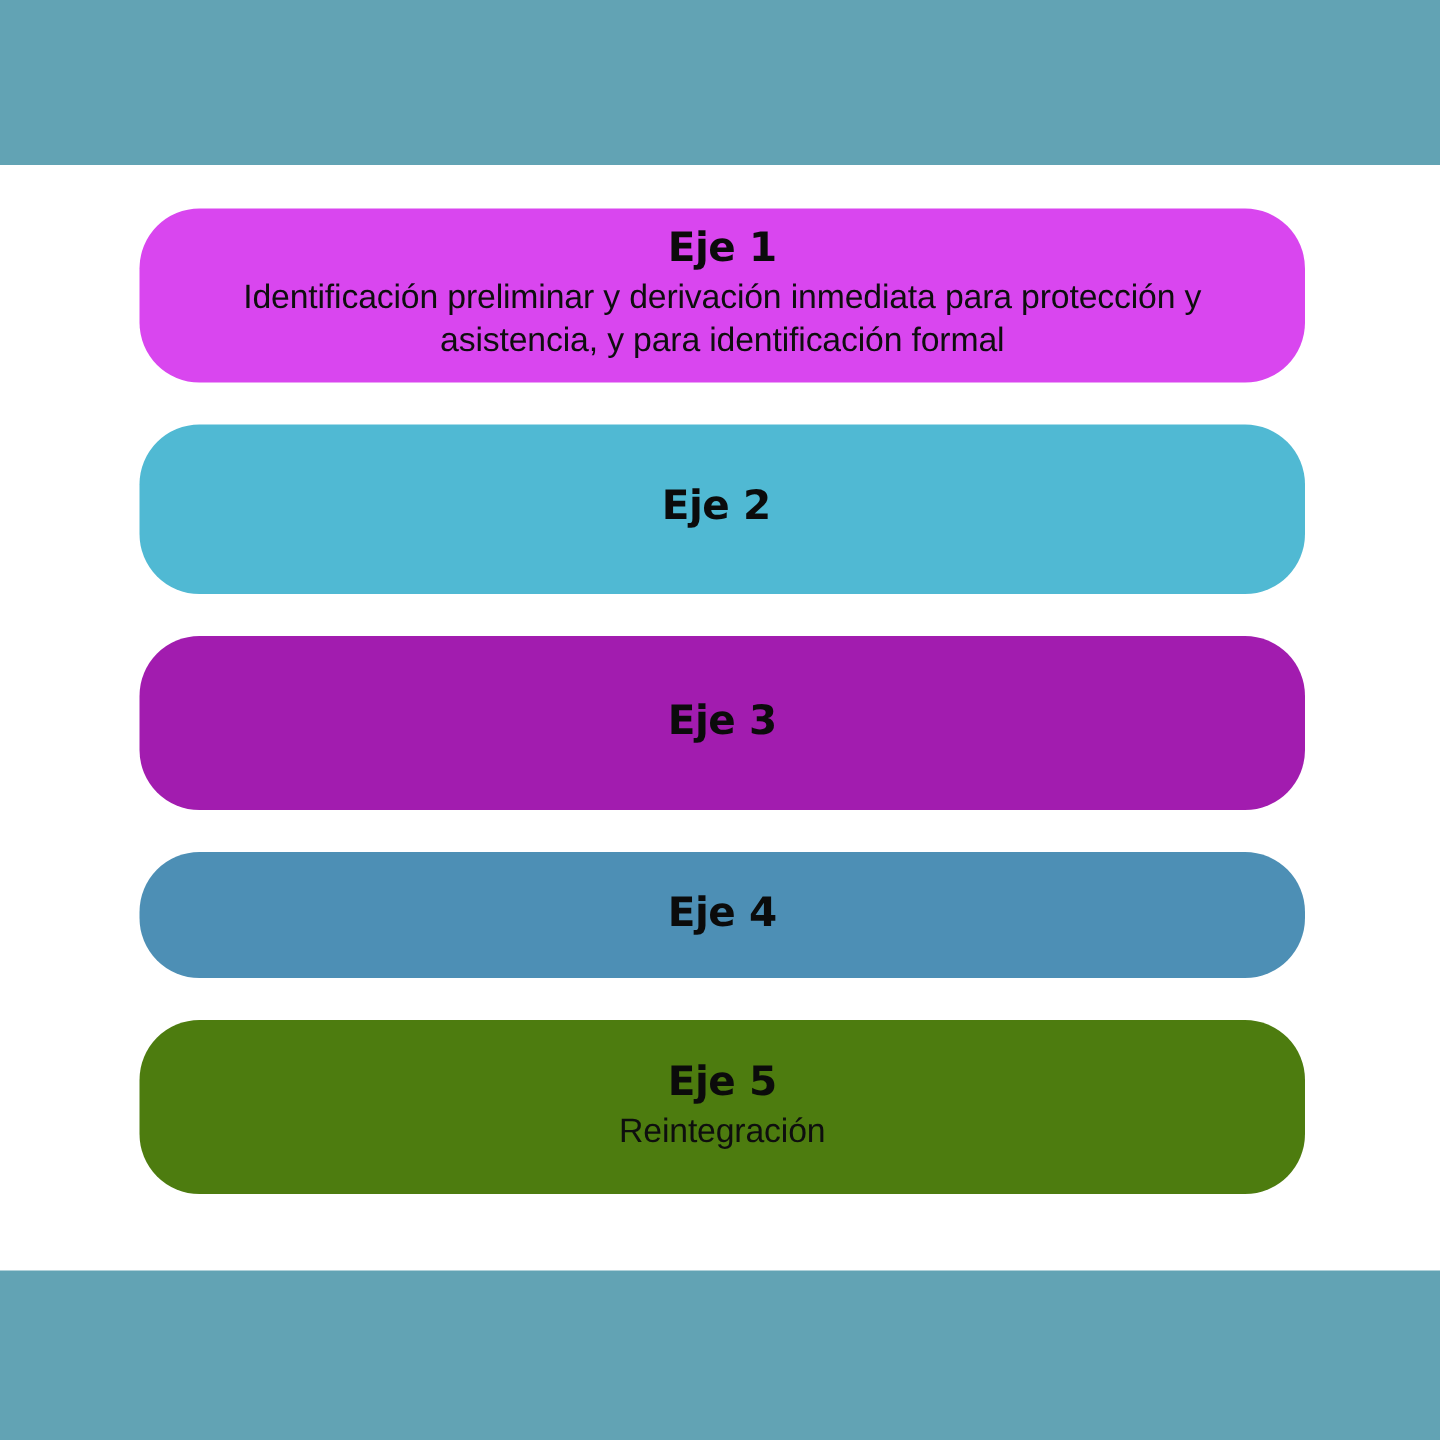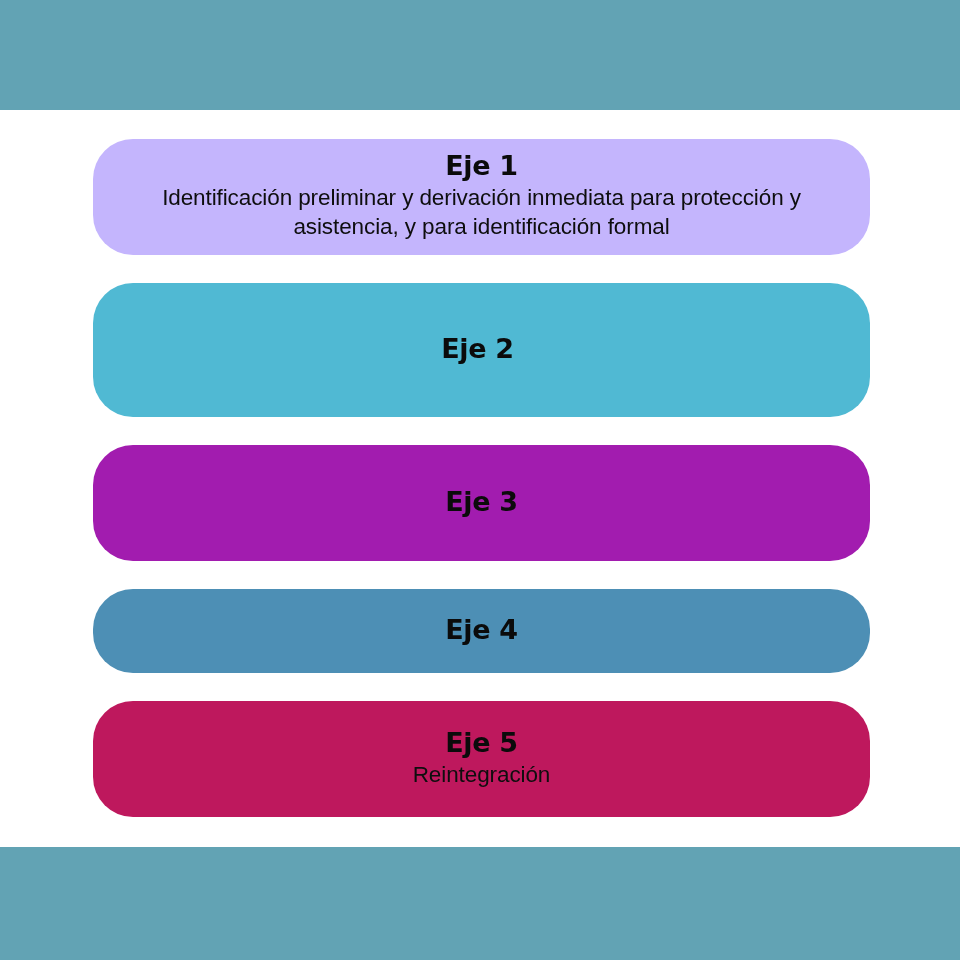--- a/index.html
+++ b/index.html
@@ -56,21 +56,21 @@
     border-radius: 40px;
     display: flex;
     flex-direction: column;
     align-items: center;
     justify-content: center;
     padding: 6px 26px 10px 26px;
     text-align: center;
   }
 
   .bar-1 { height: 116px; }
-  .bar-2 { height: 134px; padding-left: 18px; }
+  .bar-2 { height: 113px; padding-left: 18px; }
   .bar-3 { height: 116px; }
   .bar-4 { height: 84px; }
   .bar-5 { height: 116px; }
 
   .bar-title {
     font-family: "DejaVu Sans", sans-serif;
     font-weight: 700;
     font-size: 27px;
     line-height: 33px;
     letter-spacing: -0.3px;
@@ -95,38 +95,38 @@
 </style>
 </head>
 <body>
 
 <div class="canvas">
 
   <div class="band band-top"></div>
 
   <div class="stack">
 
-    <div class="bar bar-1" style="background:#c4b5fd">
+    <div class="bar bar-1" style="background:#d946ef">
       <div class="bar-title">Eje 1</div>
       <div class="bar-desc">Identificación preliminar y derivación inmediata para protección y asistencia, y para identificación formal</div>
     </div>
 
     <div class="bar bar-2" style="background:#50b9d3">
       <div class="bar-title">Eje 2</div>
     </div>
 
     <div class="bar bar-3" style="background:#a21caf">
       <div class="bar-title">Eje 3</div>
     </div>
 
     <div class="bar bar-4" style="background:#4d8fb5">
       <div class="bar-title">Eje 4</div>
     </div>
 
-    <div class="bar bar-5" style="background:#be185d">
+    <div class="bar bar-5" style="background:#4d7c0f">
       <div class="bar-title">Eje 5</div>
       <div class="bar-desc">Reintegración</div>
     </div>
 
   </div>
 
   <div class="band band-bottom"></div>
 
 </div>
 

